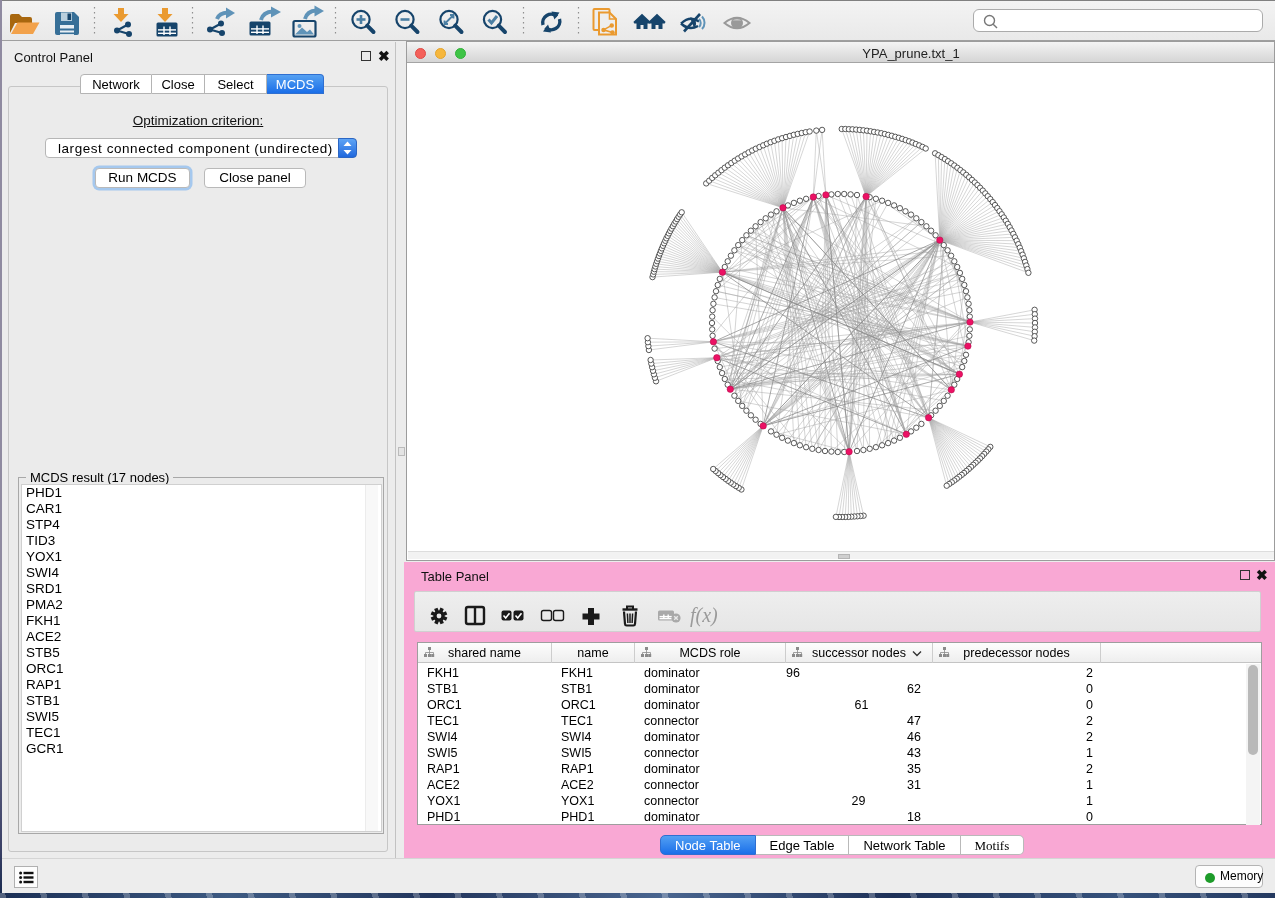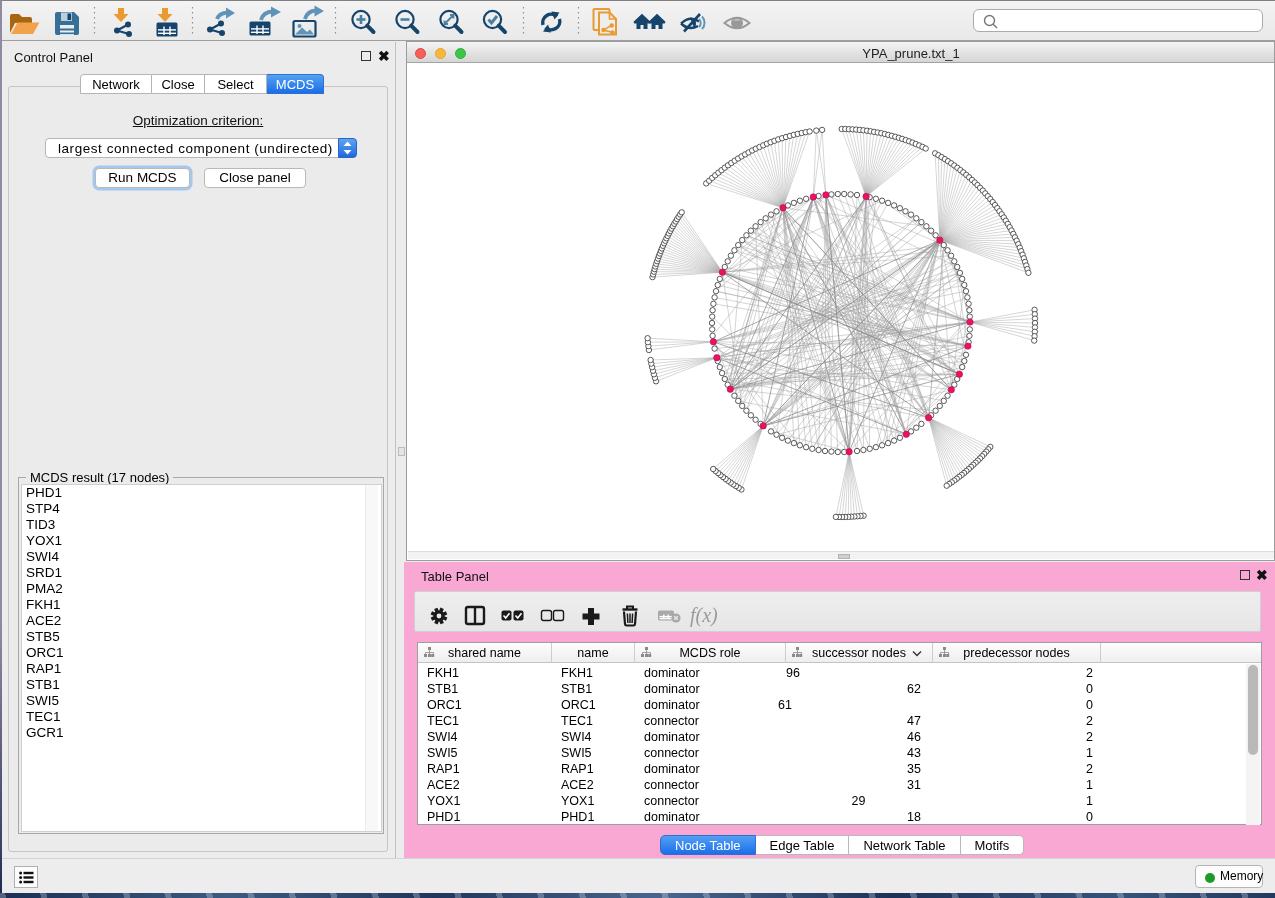--- a/index.html
+++ b/index.html
@@ -68,21 +68,21 @@
 .th { position:absolute; top:0; height:20px; border-right:1px solid #cdcdcd; }
 .th span { display:block; text-align:center; line-height:20px; }
 .trow { position:absolute; font-size:12.5px; height:16px; line-height:16px; width:100%; }
 .td { position:absolute; }
 .tbl-sb { position:absolute; right:1px; top:21px; width:14px; height:161px; background:#f4f4f4; }
 .tbl-thumb { position:absolute; left:2px; top:1px; width:10px; height:90px; background:#b9b9b9; border-radius:5px;}
 
 .btabs { position:absolute; left:256px; top:273px; height:20px; display:flex; font-size:13px; }
 .btab { height:20px; line-height:19px; padding:0 14px; background:#fff; border:1px solid #b9b9b9; border-left:none; text-align:left;}
 .btab.first { border-left:1px solid #b9b9b9; border-radius:5px 0 0 5px; }
-.btab.last { border-radius:0 5px 5px 0; }
+.btab.last { border-radius:0 5px 5px 0;font-family:Liberation Serif, serif; }
 .btab.sel { background:linear-gradient(180deg,#53a0f3,#1a6fe9); color:#fff; border-color:#2f6fd0; }
 
 .status { position:absolute; left:0; top:858px; width:1275px; height:35px; background:#ededed; border-top:1px solid #d5d5d5;}
 .listbtn { position:absolute; left:14px; top:7px; width:24px; height:22px; background:#fdfdfd; border:1px solid #b0b0b0; }
 .membtn { position:absolute; right:12px; top:6px; width:68px; height:23px; background:#fdfdfd; border:1px solid #b4b4b4;
   border-radius:4px; font-size:12px; line-height:21px; text-align:left; padding-left:24px;}
 .memdot { position:absolute; left:9px; top:6.5px; width:10px; height:10px; border-radius:50%; background:#1d9b29; }
 .wallpaper { position:absolute; left:0; top:893px; width:1275px; height:5px;
   background:linear-gradient(90deg,#1b2f55,#3d5a82 18%,#22355c 34%,#4a6690 52%,#1e3158 70%,#36527c 88%,#24395f);
   }
@@ -214,20 +214,21 @@
  <path d="M4.5,7 L8.5,2.5 L12.5,7 z M4.5,11 L8.5,15.5 L12.5,11 z" fill="#fff"></path>
       </svg>
     </span>
   </div>
 <div class="btn" style="left:95px;top:168px;width:95px;box-shadow:0 0 0 2.5px #a5c8ee;">Run MCDS</div>
 <div class="btn" style="left:204px;top:168px;width:102px;">Close panel</div>
 <div class="fs">
   <div class="fs-legend">MCDS result (17 nodes)</div>
   <div class="listbox" id="mcdslist">
       <div class="item">PHD1</div>
+<div class="item">CAR1</div>
 <div class="item">STP4</div>
 <div class="item">TID3</div>
 <div class="item">YOX1</div>
 <div class="item">SWI4</div>
 <div class="item">SRD1</div>
 <div class="item">PMA2</div>
 <div class="item">FKH1</div>
 <div class="item">ACE2</div>
 <div class="item">STB5</div>
 <div class="item">ORC1</div>
@@ -1104,21 +1105,21 @@
         <span class="td" style="left:9px">STB1</span>
         <span class="td" style="left:143px">STB1</span>
         <span class="td" style="left:226px">dominator</span>
         <span class="td" style="left:368px;width:135px;text-align:right">62</span>
         <span class="td" style="left:515px;width:160px;text-align:right">0</span>
       </div>
       <div class="trow" style="top:54px">
         <span class="td" style="left:9px">ORC1</span>
         <span class="td" style="left:143px">ORC1</span>
         <span class="td" style="left:226px">dominator</span>
-        <span class="td" style="left:360px;width:135px;text-align:left">61</span>
+        <span class="td" style="left:376px;width:135px;text-align:center">61</span>
         <span class="td" style="left:515px;width:160px;text-align:right">0</span>
       </div>
       <div class="trow" style="top:70px">
         <span class="td" style="left:9px">TEC1</span>
         <span class="td" style="left:143px">TEC1</span>
         <span class="td" style="left:226px">connector</span>
         <span class="td" style="left:368px;width:135px;text-align:right">47</span>
         <span class="td" style="left:515px;width:160px;text-align:right">2</span>
       </div>
       <div class="trow" style="top:86px">

